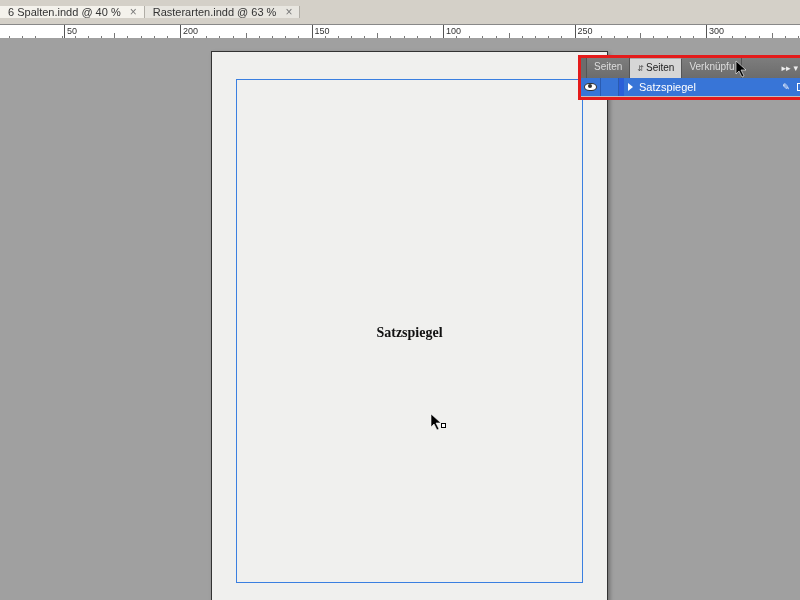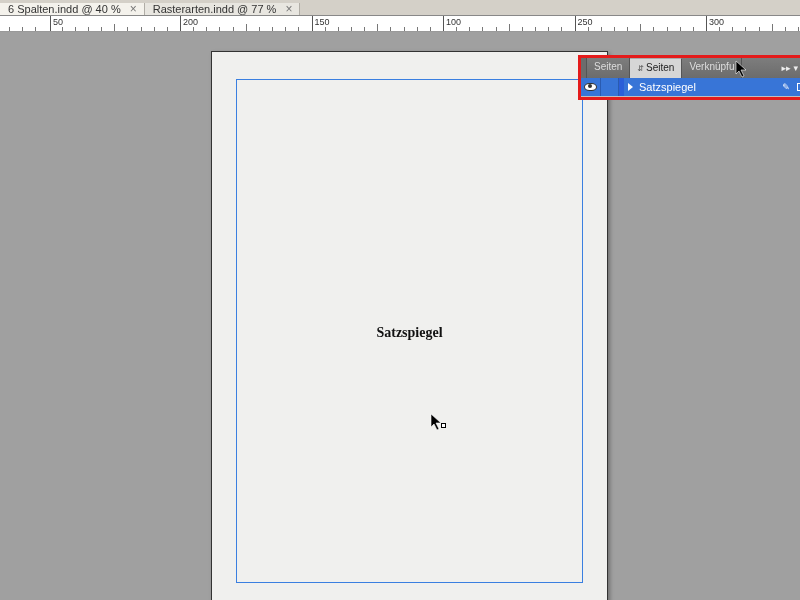--- a/index.html
+++ b/index.html
@@ -1,24 +1,24 @@
 <!DOCTYPE html>
 <html><head>
 <meta charset="utf-8">
 <style>
   * { box-sizing: border-box; margin: 0; padding: 0; }
   html, body { width: 800px; height: 600px; overflow: hidden; font-family: Tahoma, Arial, sans-serif; font-size: 11px; }
   body { background: #a0a0a0; }
 
   
   .tab-bar {
-    height: 16px;
+    height: 25px;
     background: #d4d0c8;
     display: flex;
-    align-items: flex-end;
+    align-items: center;
     border-bottom: 1px solid #888;
   }
   .doc-tab {
     display: flex;
     align-items: center;
     padding: 0 4px 0 8px;
     background: #e8e6e0;
     border-right: 1px solid #b0ada6;
     color: #333;
     gap: 6px;
@@ -231,30 +231,30 @@
 </style>
 </head>
 <body>
 
 <div class="tab-bar">
   <div class="doc-tab active">
     <span>6 Spalten.indd @ 40 %</span>
     <span class="close">×</span>
   </div>
   <div class="doc-tab">
-    <span>Rasterarten.indd @ 77 %</span>
+    <span>Rasterarten.indd @ 63 %</span>
     <span class="close">×</span>
   </div>
 </div>
 
 <div class="ruler" id="ruler">
     <div class="tick" style="left: 9.05px;"></div>
     <div class="tick" style="left: 22.2px;"></div>
     <div class="tick" style="left: 35.35px;"></div>
-    <div class="major" style="left: 50px;">
+    <div class="major" style="left: 64px;">
       <span>50</span>
     </div>
     <div class="tick" style="left: 61.65px;"></div>
     <div class="tick" style="left: 74.8px;"></div>
     <div class="tick" style="left: 87.95px;"></div>
     <div class="tick" style="left: 101.1px;"></div>
     <div class="tick mid" style="left: 114.25px;"></div>
     <div class="tick" style="left: 127.4px;"></div>
     <div class="tick" style="left: 140.55px;"></div>
     <div class="tick" style="left: 153.7px;"></div>

